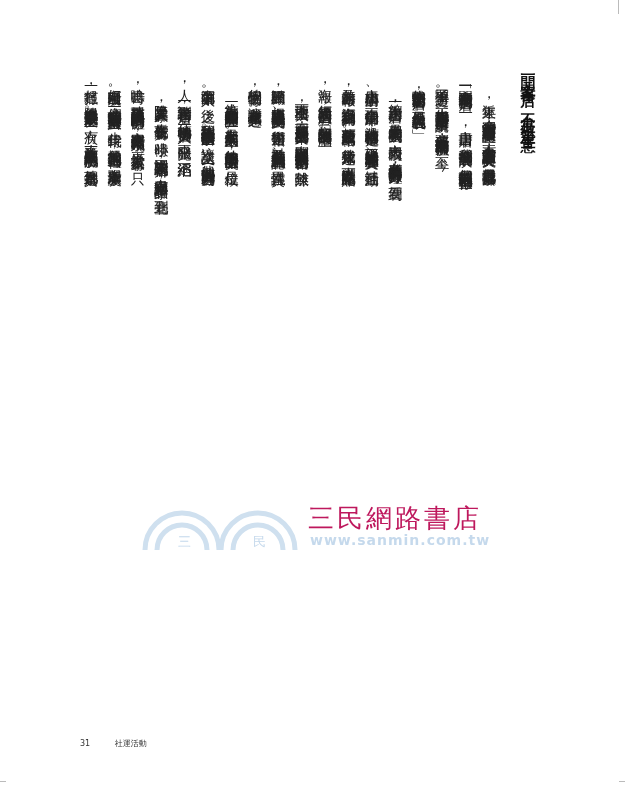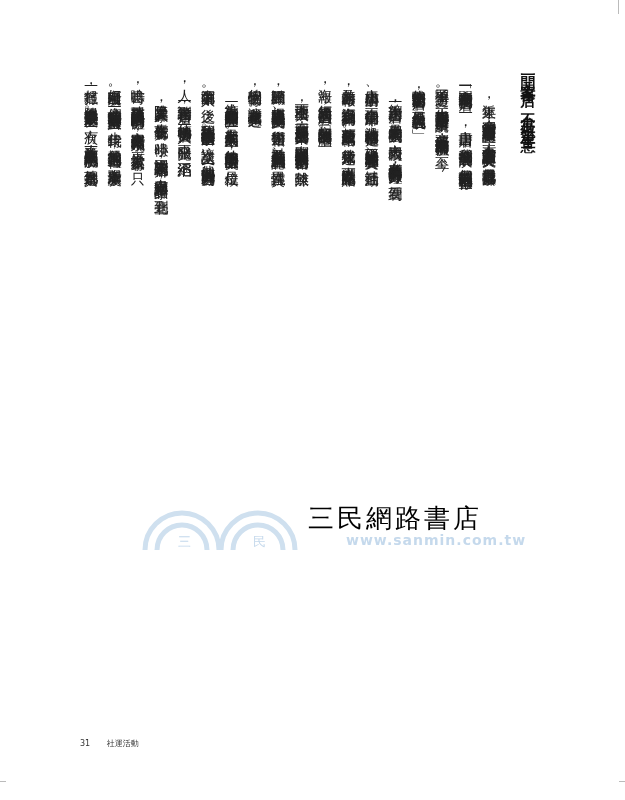--- a/index.html
+++ b/index.html
@@ -23,29 +23,29 @@
     font-size: 14.2px; line-height: 23.4px; letter-spacing: 0.6px; color: #222;
   }
   .col { display: block; white-space: nowrap; }
   .col.indent { padding-top: 14.5px; }
 
   .watermark {
     position: absolute; left: 140px; top: 505px; width: 350px; height: 45px;
     pointer-events: none;
   }
   .wm-arcs { position: absolute; left: 0; top: 0; width: 160px; height: 45px; }
-  .wm-title { position: absolute; left: 168px; top: -4px; font-size: 26px; color: #000000;
+  .wm-title { position: absolute; left: 168px; top: -4px; font-size: 26px; color: #be185d;
               letter-spacing: 3px; font-family: "DejaVu Serif", serif; }
   .wm-url { position: absolute; left: 170px; top: 27px; font-size: 14px; color: #c5d9ec;
-            letter-spacing: 1px; font-family: "DejaVu Sans", sans-serif; font-weight: bold; margin-left: 36px; }
+            letter-spacing: 1px; font-family: "DejaVu Sans", sans-serif; font-weight: bold; }
   .wm-ch { position: absolute; font-size: 13px; color: #c5d9ec; }
 
   .footer { position: absolute; left: 80px; top: 738px; font-size: 8px; color: #333;
             font-family: "DejaVu Sans", sans-serif; }
-  .footer .pg { margin-right: 14px; }
+  .footer .pg { margin-right: 22px; }
 </style>
 </head>
 <body>
 
 <div class="page">
   <div class="corner-mark"></div>
   <div class="corner-mark-bl"></div>
   <div class="corner-mark-br"></div>
 
   <div class="title">開一家書店，不是做一筆生意</div>

